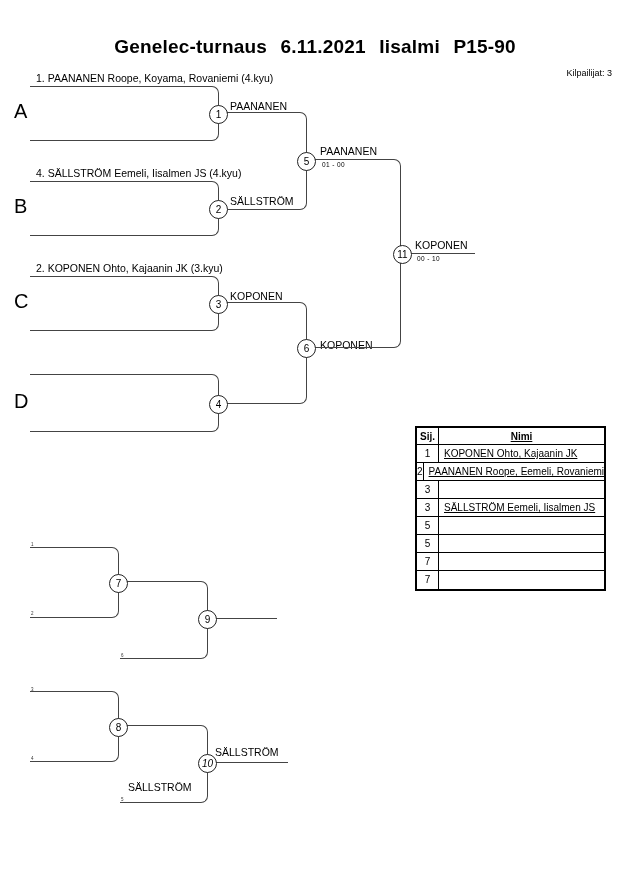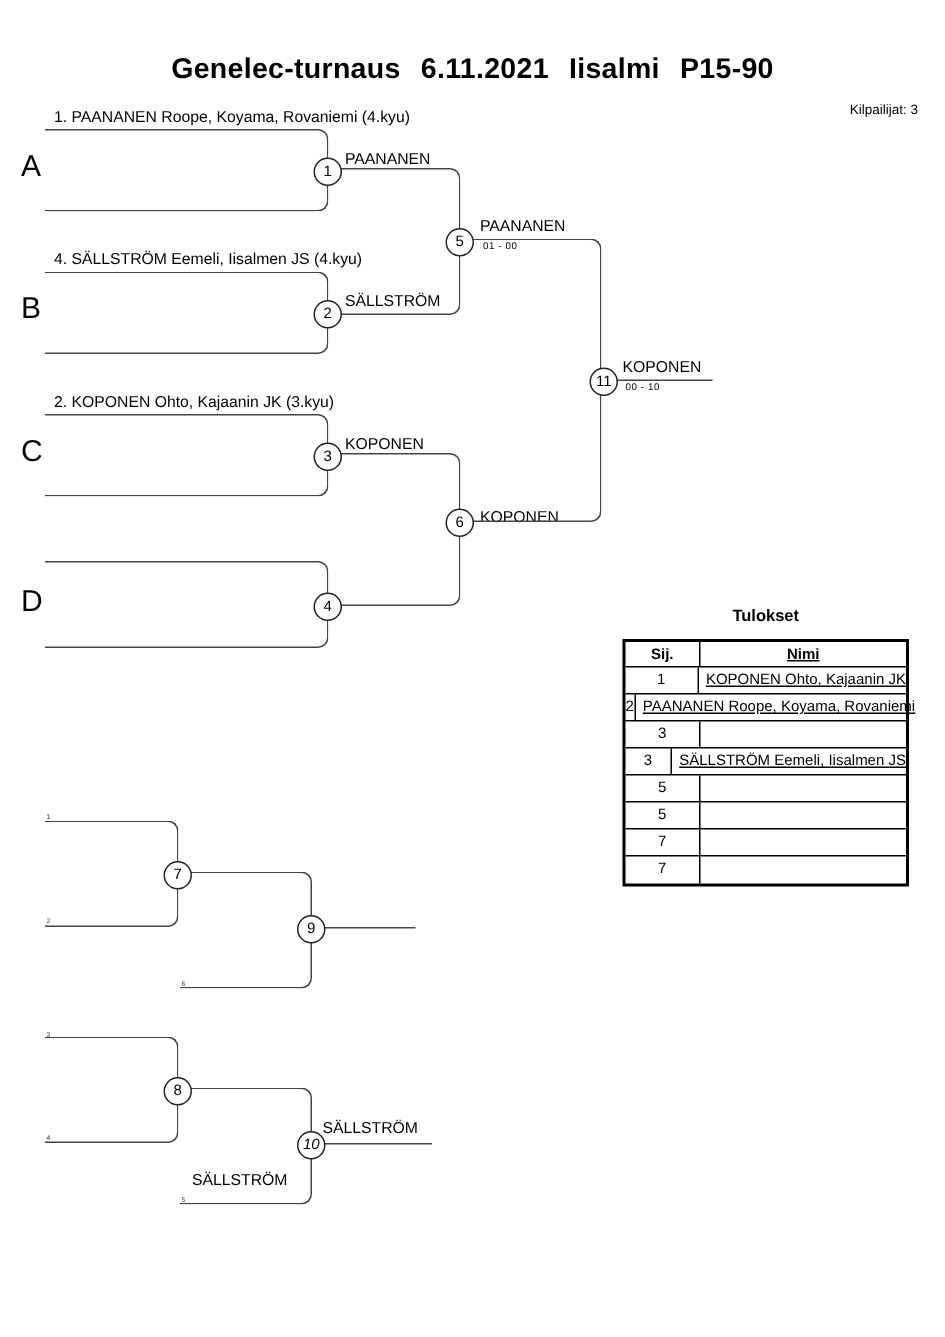--- a/index.html
+++ b/index.html
@@ -42,21 +42,21 @@
   .tinylbl{position:absolute;font-size:4.5px;color:#333;}
 
   
   .tbl-title{position:absolute;left:415px;top:405px;width:191px;text-align:center;
     font-size:11px;font-weight:bold;}
   .tbl{position:absolute;left:415px;top:426px;width:191px;border:2px solid #000;
     background:#fff;box-sizing:border-box;}
   .trow{display:flex;height:18px;border-bottom:1px solid #000;box-sizing:border-box;}
   .trow:last-child{border-bottom:none;}
   .trow.head{height:17px;}
-  .c-sij{width:50px;border-right:1px solid #000;box-sizing:border-box;
+  .c-sij{width:22px;border-right:1px solid #000;box-sizing:border-box;
     text-align:center;font-size:10px;line-height:17px;}
   .c-nimi{flex:1;box-sizing:border-box;font-size:10px;line-height:17px;
     padding-left:5px;white-space:nowrap;overflow:visible;position:relative;text-decoration:underline;}
   .trow.head .c-sij,.trow.head .c-nimi{font-weight:bold;text-align:center;padding-left:0;}
 </style>
 </head>
 <body>
 
 <div id="page">
 
@@ -131,33 +131,32 @@
   <div class="node" style="left:109px;top:718px;">8</div>
   <div class="elbow tr" style="left:126px;top:725px;width:81px;height:37px;"></div>
 
   <div class="tinylbl" style="left:121px;top:797px;">5</div>
   <div class="wname" style="left:128px;top:781px;">SÄLLSTRÖM</div>
   <div class="elbow br" style="left:120px;top:762px;width:87px;height:40px;"></div>
   <div class="node" style="left:198px;top:754px;font-style:italic;">10</div>
   <div class="wname" style="left:215px;top:746px;">SÄLLSTRÖM</div>
   <div class="hline" style="left:215px;top:762px;width:73px;"></div>
 
-  <div class="tbl-title">Tulokset</div>
   <div class="tbl">
     <div class="trow head">
       <div class="c-sij">Sij.</div>
       <div class="c-nimi">Nimi</div>
     </div>
     <div class="trow">
       <div class="c-sij">1</div>
       <div class="c-nimi">KOPONEN Ohto, Kajaanin JK</div>
     </div>
     <div class="trow">
       <div class="c-sij">2</div>
-      <div class="c-nimi">PAANANEN Roope, Koyama, Rovaniemi</div>
+      <div class="c-nimi">PAANANEN Roope, Eemeli, Rovaniemi</div>
     </div>
     <div class="trow">
       <div class="c-sij">3</div>
       <div class="c-nimi"></div>
     </div>
     <div class="trow">
       <div class="c-sij">3</div>
       <div class="c-nimi">SÄLLSTRÖM Eemeli, Iisalmen JS</div>
     </div>
     <div class="trow">

